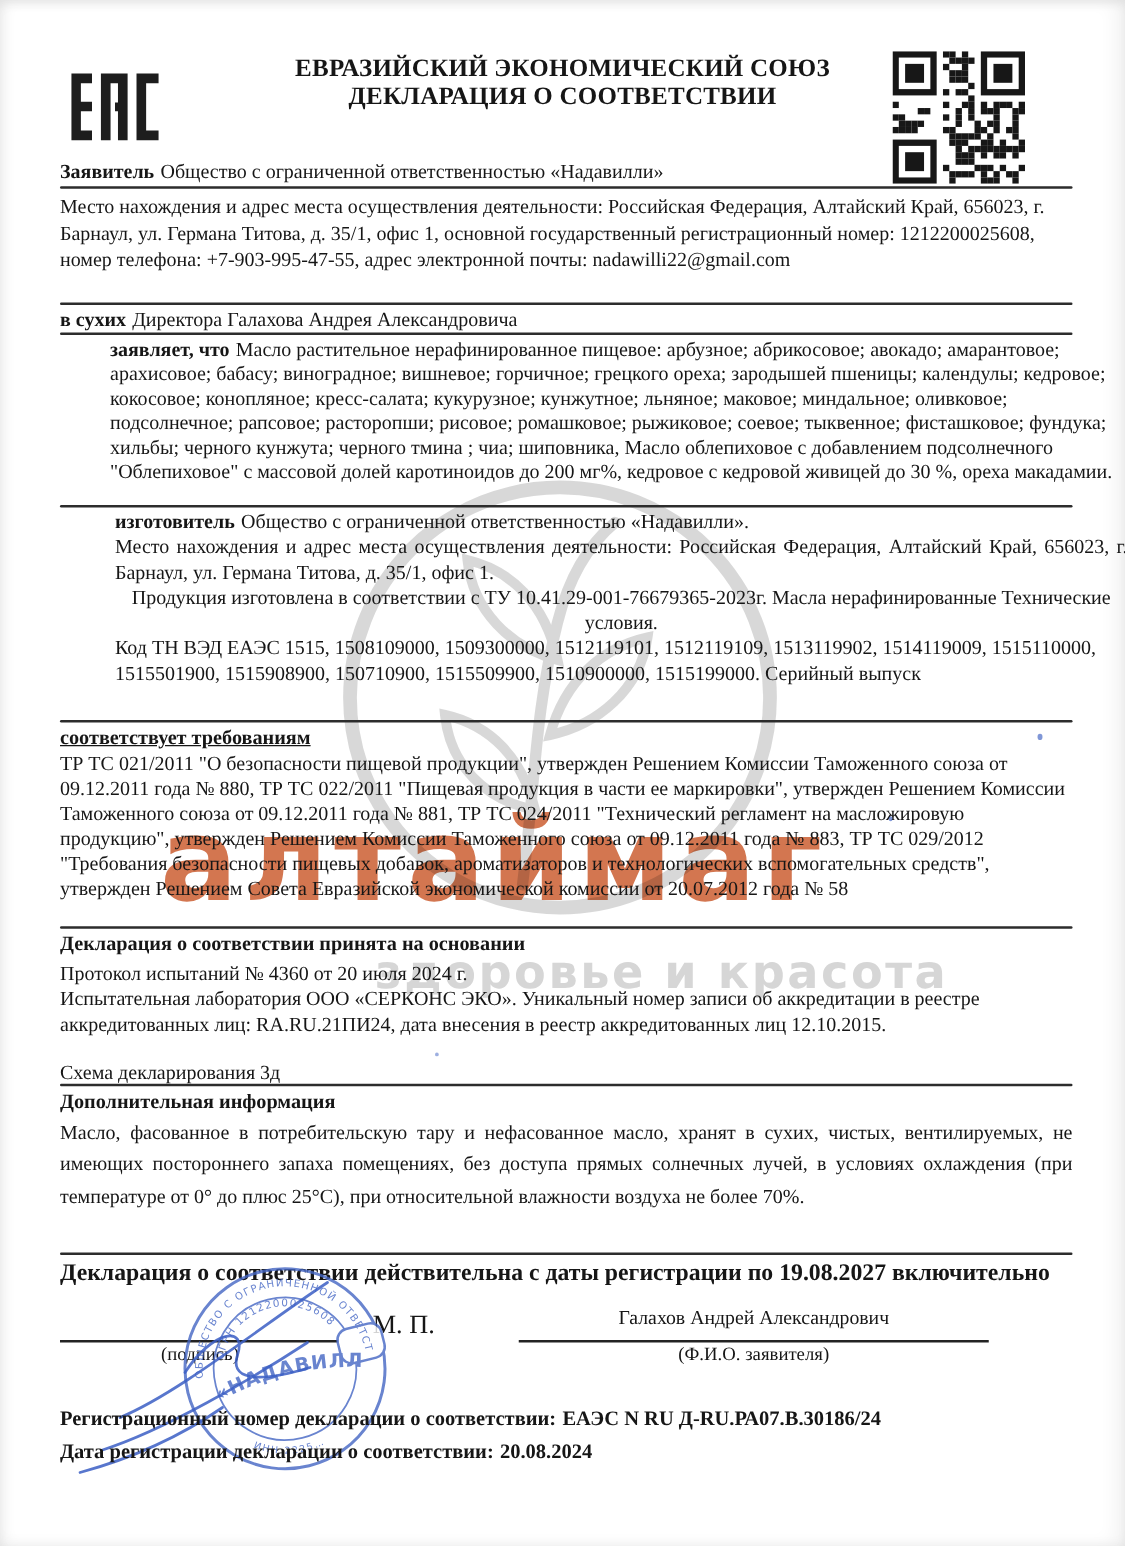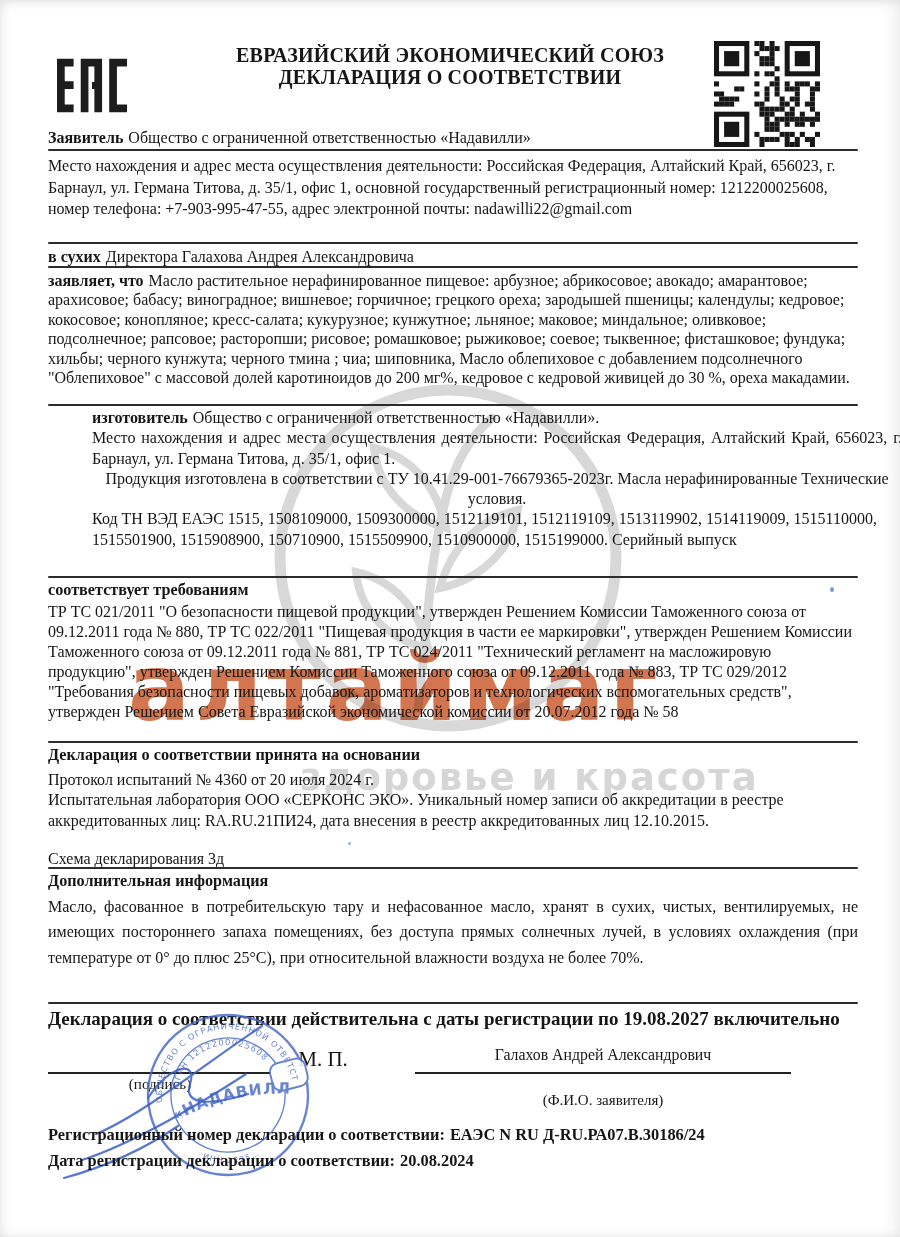--- a/index.html
+++ b/index.html
@@ -204,38 +204,38 @@
   <div class="rule" style="top:149px;"></div>
 
   <p class="abs" style="top:155px;line-height:21.6px;">Место нахождения и адрес места осуществления деятельности: Российская Федерация, Алтайский Край, 656023, г. Барнаул, ул. Германа Титова, д. 35/1, офис 1, основной государственный регистрационный номер: 1212200025608, номер телефона: +7-903-995-47-55, адрес электронной почты: nadawilli22@gmail.com</p>
 
   <div class="rule" style="top:242px;"></div>
   <p class="abs" style="top:246px;">
     <b class="lead">в сухих</b><span>Директора Галахова Андрея Александровича</span>
   </p>
   <div class="rule" style="top:266px;"></div>
 
-  <p class="abs" style="top:271px;line-height:19.4px;">
+  <p class="abs" style="top:271px;line-height:19.4px;margin-left:40px;">
     <b class="lead">заявляет, что</b><span>Масло растительное нерафинированное пищевое: арбузное; абрикосовое; авокадо; амарантовое; арахисовое; бабасу; виноградное; вишневое; горчичное; грецкого ореха; зародышей пшеницы; календулы; кедровое; кокосовое; конопляное; кресс-салата; кукурузное; кунжутное; льняное; маковое; миндальное; оливковое; подсолнечное; рапсовое; расторопши; рисовое; ромашковое; рыжиковое; соевое; тыквенное; фисташковое; фундука; хильбы; черного кунжута; черного тмина ; чиа; шиповника, Масло облепиховое с добавлением подсолнечного "Облепиховое" с массовой долей каротиноидов до 200 мг%,  кедровое с кедровой живицей до 30 %,  ореха макадамии.</span>
   </p>
 
   <div class="rule" style="top:404px;"></div>
 
   <div class="abs" style="top:408px;margin-left:44px;">
     <p style="line-height:20.3px;">
       <b class="lead">изготовитель</b><span>Общество с ограниченной ответственностью «Надавилли».</span>
     </p>
     <p class="just" style="line-height:20.3px;">Место нахождения и адрес места осуществления деятельности: Российская Федерация, Алтайский Край, 656023, г. Барнаул, ул. Германа Титова, д. 35/1, офис 1.</p>
     <p style="line-height:20.3px;text-align:center;">Продукция изготовлена в соответствии с ТУ 10.41.29-001-76679365-2023г. Масла нерафинированные Технические условия.</p>
     <p style="line-height:20.3px;">Код ТН ВЭД ЕАЭС 1515, 1508109000, 1509300000, 1512119101, 1512119109, 1513119902, 1514119009, 1515110000, 1515501900, 1515908900, 150710900, 1515509900, 1510900000, 1515199000. Серийный выпуск</p>
   </div>
 
   <div class="rule" style="top:576px;"></div>
 
-  <p class="abs heading" style="top:580px;">соответствует требованиям</p>
+  <p class="abs heading" style="top:580px;text-decoration:underline;">соответствует требованиям</p>
   <p class="abs" style="top:602px;line-height:20px;">ТР ТС 021/2011 "О безопасности пищевой продукции", утвержден Решением Комиссии Таможенного союза от 09.12.2011 года № 880, ТР ТС 022/2011 "Пищевая продукция в части ее маркировки", утвержден Решением Комиссии Таможенного союза от 09.12.2011 года № 881, ТР ТС 024/2011 "Технический регламент на масложировую продукцию", утвержден Решением Комиссии Таможенного союза от 09.12.2011 года № 883, ТР ТС 029/2012 "Требования безопасности пищевых добавок,  ароматизаторов и технологических вспомогательных средств", утвержден Решением Совета Евразийской экономической комиссии от 20.07.2012 года № 58</p>
 
   <div class="rule" style="top:741px;"></div>
 
   <p class="abs heading" style="top:745px;">Декларация о соответствии принята на основании</p>
   <p class="abs" style="top:769px;">Протокол испытаний № 4360 от 20 июля 2024 г.</p>
   <p class="abs" style="top:790px;line-height:20.5px;">Испытательная лаборатория ООО «СЕРКОНС ЭКО». Уникальный номер записи об аккредитации в реестре аккредитованных лиц: RA.RU.21ПИ24, дата внесения в реестр аккредитованных лиц 12.10.2015.</p>
   <p class="abs" style="top:848px;">Схема декларирования 3д</p>
 
   <div class="rule" style="top:867px;"></div>
@@ -245,21 +245,21 @@
 
   <div class="rule" style="top:1002px;height:2.4px;"></div>
 
   <p class="abs" style="top:1008px;font-weight:bold;font-size:19px;">Декларация о соответствии действительна с даты регистрации по 19.08.2027 включительно</p>
 
   <div class="sigline" style="left:48px;top:1072px;width:222px;"></div>
   <div class="cap" style="left:70px;top:1076px;width:180px;">(подпись)</div>
   <div class="cap" style="left:288px;top:1047px;width:70px;font-size:21px;">М. П.</div>
   <div class="cap" style="left:415px;top:1046px;width:376px;font-size:15.8px;">Галахов Андрей Александрович</div>
   <div class="sigline" style="left:415px;top:1072px;width:376px;"></div>
-  <div class="cap" style="left:415px;top:1076px;width:376px;margin-top:16px;">(Ф.И.О. заявителя)</div>
+  <div class="cap" style="left:415px;top:1076px;width:376px;">(Ф.И.О. заявителя)</div>
 
   <div style="position:absolute;left:133px;top:1000px;transform:rotate(-14deg);opacity:.8;">
     <svg width="190" height="190" viewBox="0 0 190 190">
       <defs>
         <path id="arcTop" d="M 29,95 a 66,66 0 0 1 132,0" fill="none"></path>
         <path id="arcBot" d="M 27,95 a 68,68 0 0 0 136,0" fill="none"></path>
         <path id="arcOgrn" d="M 45,95 a 50,50 0 0 1 100,0" fill="none"></path>
         <path id="arcName" d="M 30,110 Q 95,90 160,110" fill="none"></path>
       </defs>
       <g stroke="#4466c4" fill="none">

